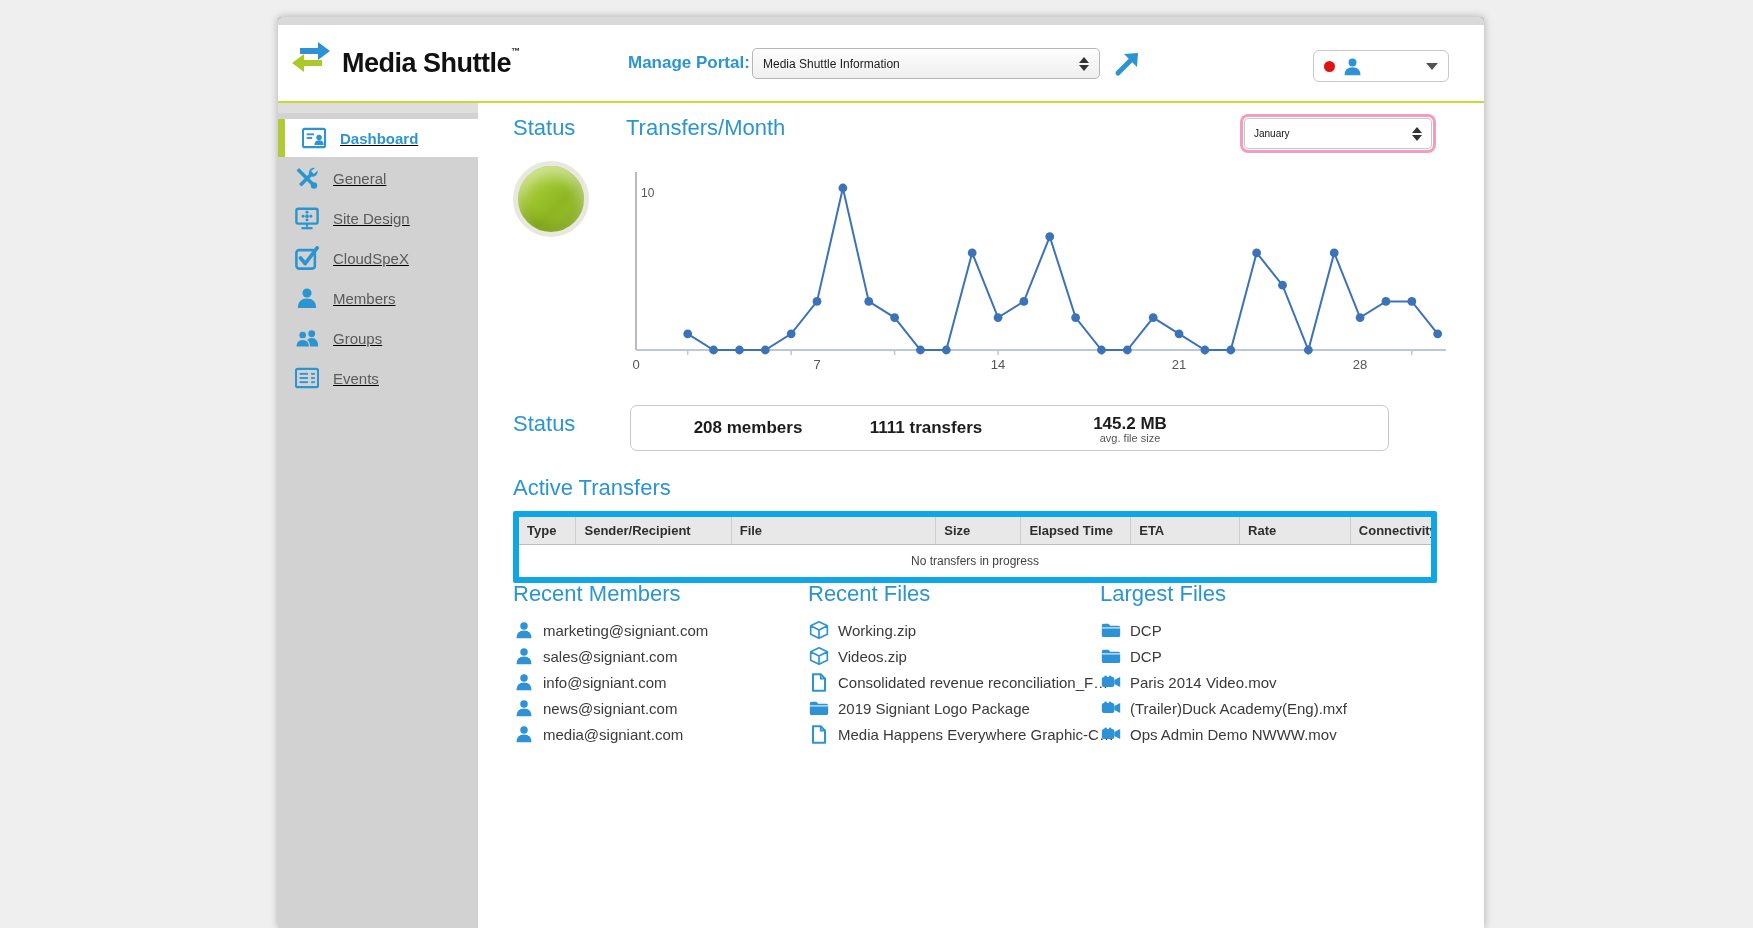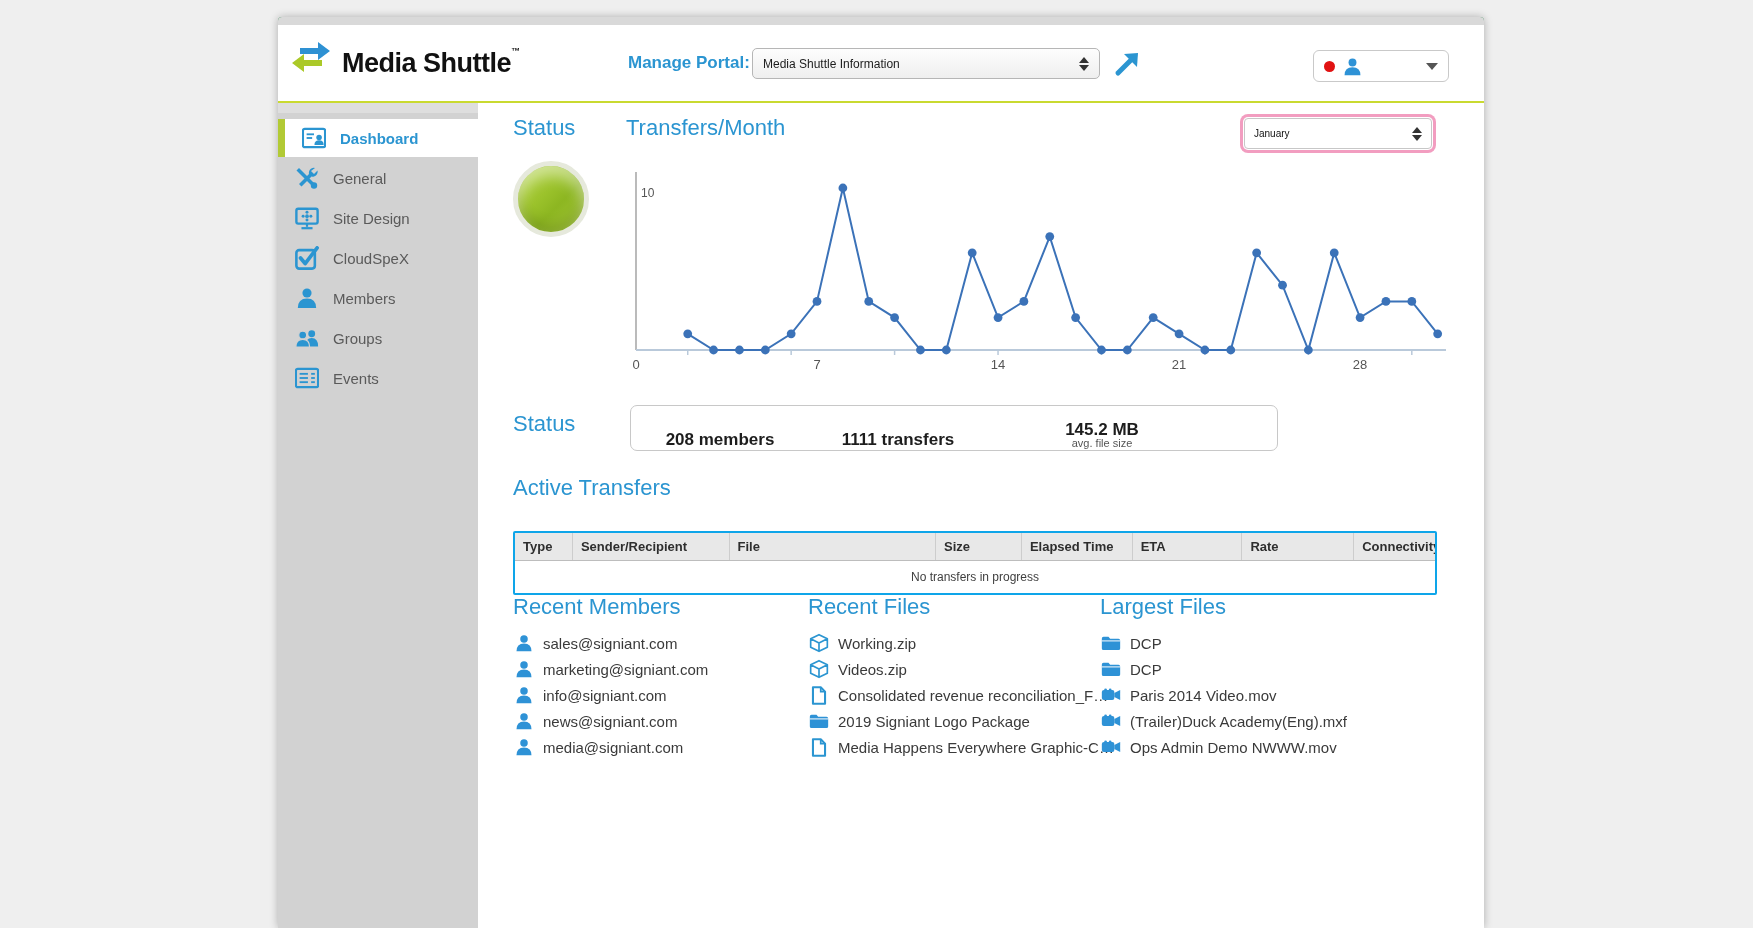--- a/index.html
+++ b/index.html
@@ -7,21 +7,21 @@
   body {
     background:#efefef;
     font-family:"Liberation Sans", sans-serif;
     overflow:hidden;
     position:relative;
   }
   .card {
     position:absolute; left:278px; top:17px; width:1206px; height:911px;
     background:#15803d; box-shadow:0 0 9px rgba(0,0,0,.28);
     border-radius:4px 4px 0 0;
-    display:flex; flex-direction:column;
+    display:flex; flex-direction:column;text-decoration:underline;
   }
   .card-top-strip { height:8px; background:#d9d9d9; border-radius:4px 4px 0 0; }
   
   .header {
     position:relative; height:78px; background:#fff;
     border-bottom:2px solid #c9da30; flex:0 0 auto;
   }
   .logo { position:absolute; left:12px; top:15px; display:flex; align-items:flex-start; }
   .logo-text { font-size:27px; font-weight:bold; color:#111; letter-spacing:-.5px; margin-left:10px; margin-top:8px; }
   .logo-tm { font-size:9px; vertical-align:top; position:relative; top:-2px; }
@@ -71,36 +71,36 @@
   .status-orb {
     position:absolute; left:35px; top:58px; width:76px; height:76px; border-radius:50%;
     background:linear-gradient(135deg,#b7d74c 0%, #9cc32c 40%, #8db621 60%, #a3c63a 100%);
     border:5px solid #e6e9dc;
     box-shadow:inset 0 10px 14px rgba(255,255,255,.45), inset 0 -8px 12px rgba(0,0,0,.12);
   }
   .chart-wrap { position:absolute; left:150px; top:60px; width:822px; height:208px; }
   
   .summary-title { position:absolute; left:35px; top:308px; }
   .summary-box {
-    position:absolute; left:152px; top:302px; width:648px; height:46px;
+    position:absolute; left:152px; top:302px; width:759px; height:46px;
     border:1px solid #c8c8c8; border-radius:7px; background:#fff;
-    display:flex; align-items:flex-end; 
+    display:flex; align-items:center; padding-left:28px;
   }
   .summary-cell { width:178px; text-align:center; font-size:17px; font-weight:bold; color:#1d1d1d; }
   .summary-cell.stack { width:230px; line-height:1.05; padding-top:3px; }
   .summary-sub { display:block; font-size:11px; font-weight:normal; color:#555; }
   
   .at-title { position:absolute; left:35px; top:372px; }
-  .at-table { position:absolute; left:35px; top:428px; width:924px; border:2px solid #0ea5e9; border-radius:2px; }
+  .at-table { position:absolute; left:35px; top:408px; width:924px; border:6px solid #0ea5e9; border-radius:2px; }
   .at-head { display:flex; background:#e8e8e8; border-bottom:1px solid #bdbdbd; }
   .at-col { padding:6px 8px; font-size:13px; font-weight:bold; color:#2e2e2e; border-right:1px solid #cdcdcd; overflow:hidden; white-space:nowrap; }
   .at-col:last-child { border-right:none; }
   .at-empty { height:32px; display:flex; align-items:center; justify-content:center; font-size:12px; color:#3f3f3f; background:#fff; }
   
-  .list-col { position:absolute; top:491px; }
+  .list-col { position:absolute; top:478px; }
   .list-col.members { left:35px; width:285px; }
   .list-col.recent-files { left:330px; width:285px; }
   .list-col.largest-files { left:622px; width:300px; }
   .list-items { margin-top:10px; }
   .list-item { height:26px; display:flex; align-items:center; gap:9px; font-size:15px; color:#3a3a3a; white-space:nowrap; }
   .li-icon { width:21px; height:20px; flex:0 0 auto; display:flex; align-items:center; justify-content:center; }
 </style>
 </head>
 <body>
 
@@ -333,30 +333,30 @@
       <div class="list-col members">
         <div class="h-blue">Recent Members</div>
         <div class="list-items">
           <div class="list-item">
             <span class="li-icon">
                 <svg width="18" height="18" viewBox="0 0 24 24">
                   <circle cx="12" cy="6.5" r="5" fill="#2e92d6"></circle>
                   <path d="M2 23 Q2 12.5 12 12.5 Q22 12.5 22 23 Z" fill="#2e92d6"></path>
                 </svg>
               </span>
-            <span>sales@signiant.com</span>
+            <span>marketing@signiant.com</span>
           </div>
           <div class="list-item">
             <span class="li-icon">
                 <svg width="18" height="18" viewBox="0 0 24 24">
                   <circle cx="12" cy="6.5" r="5" fill="#2e92d6"></circle>
                   <path d="M2 23 Q2 12.5 12 12.5 Q22 12.5 22 23 Z" fill="#2e92d6"></path>
                 </svg>
               </span>
-            <span>marketing@signiant.com</span>
+            <span>sales@signiant.com</span>
           </div>
           <div class="list-item">
             <span class="li-icon">
                 <svg width="18" height="18" viewBox="0 0 24 24">
                   <circle cx="12" cy="6.5" r="5" fill="#2e92d6"></circle>
                   <path d="M2 23 Q2 12.5 12 12.5 Q22 12.5 22 23 Z" fill="#2e92d6"></path>
                 </svg>
               </span>
             <span>info@signiant.com</span>
           </div>

